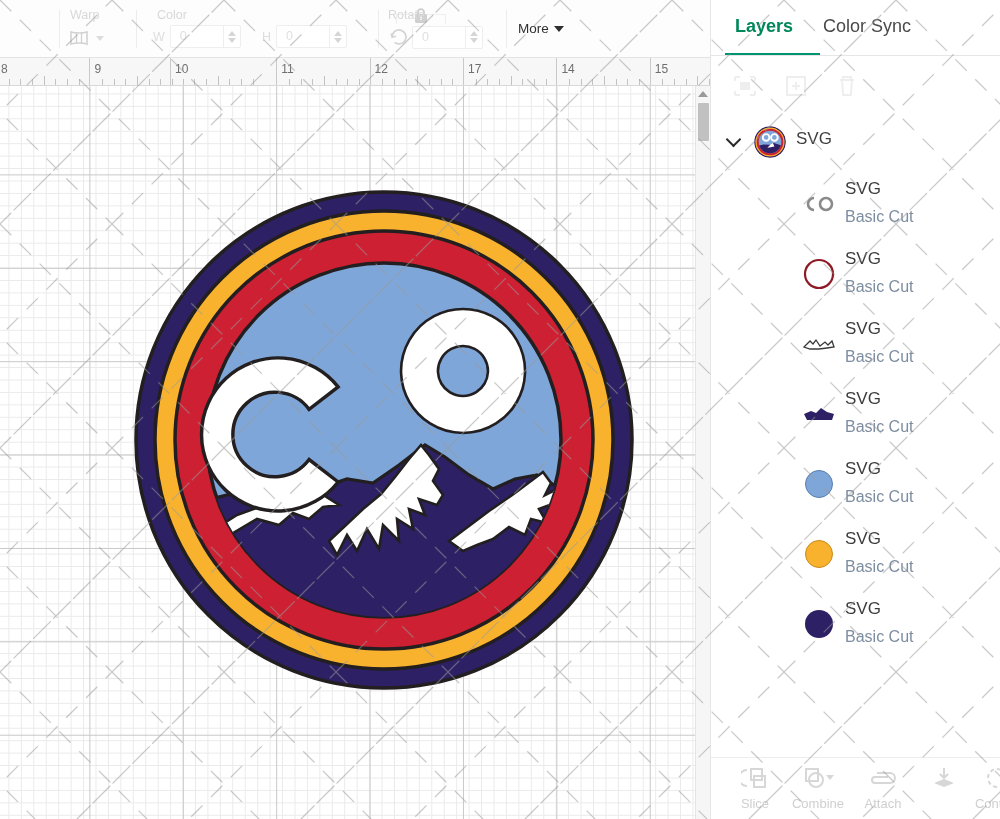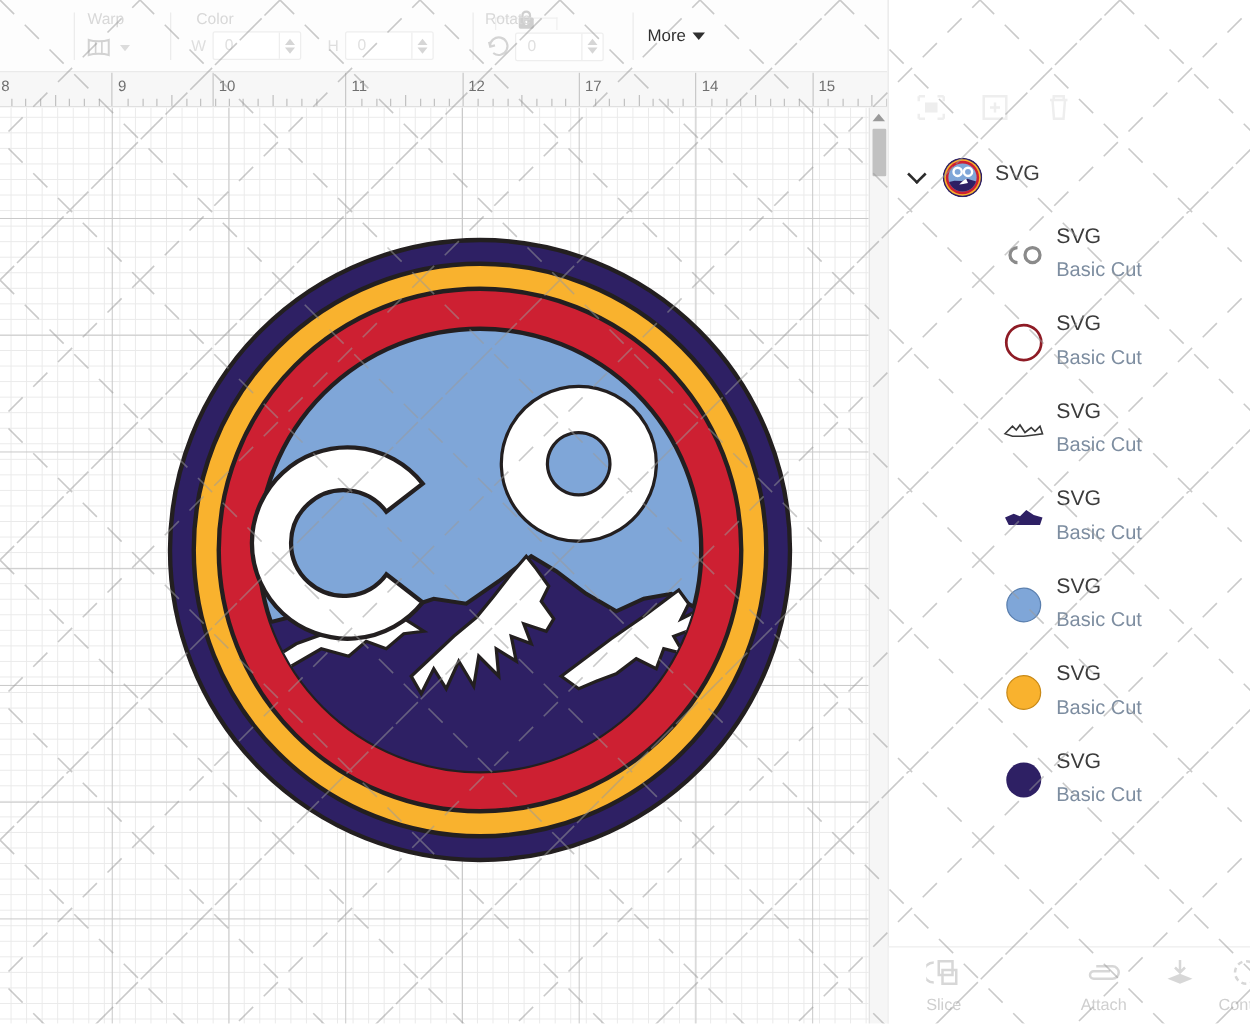--- a/index.html
+++ b/index.html
@@ -476,20 +476,26 @@
         <div id="vsUp">
             <div class="tri"></div>
           </div>
         <div id="vsThumb"></div>
       </div>
     </div>
   </div>
 
   <div id="panel">
 
+    <div id="panelTabs">
+      <div class="ptab active" style="left:24px;">Layers</div>
+      <div class="ptab idle" style="left:112px;">Color Sync</div>
+      <div id="tabUnderline"></div>
+      <div id="tabsRule"></div>
+    </div>
 
     <div id="panelActions">
       <div class="pa" style="left:17px;">
         <svg width="34" height="32" viewBox="0 0 34 32">
           <path d="M7 7h5M22 7h5M7 25h5M22 25h5M7 7v4M27 7v4M7 21v4M27 21v4" stroke="#eeeeee" stroke-width="2" fill="none"></path>
           <rect x="12" y="12" width="10" height="8" fill="#eeeeee"></rect>
         </svg>
       </div>
       <div class="pa" style="left:68px;">
         <svg width="34" height="32" viewBox="0 0 34 32">
@@ -600,20 +606,30 @@
         <div class="bico">
           <svg width="28" height="26" viewBox="0 0 28 26">
             <path d="M6 5a8 8 0 0 0 0 16" fill="none" stroke="#d7d7d7" stroke-width="2"></path>
             <rect x="10" y="4" width="11" height="11" fill="none" stroke="#d7d7d7" stroke-width="2"></rect>
             <rect x="13" y="11" width="11" height="11" fill="none" stroke="#d7d7d7" stroke-width="2"></rect>
           </svg>
         </div>
         <div class="blab">Slice</div>
       </div>
 
+      <div class="bt" style="left:72px;width:70px;">
+        <div class="bico">
+          <svg width="34" height="26" viewBox="0 0 34 26">
+            <rect x="5" y="4" width="12" height="12" fill="none" stroke="#d7d7d7" stroke-width="2"></rect>
+            <circle cx="15" cy="15" r="7" fill="none" stroke="#d7d7d7" stroke-width="2"></circle>
+            <path d="M25 10l4 5 4-5z" fill="#d7d7d7"></path>
+          </svg>
+        </div>
+        <div class="blab">Combine</div>
+      </div>
 
       <div class="bt" style="left:142px;width:60px;text-align:center;">
         <div class="bico">
           <svg width="30" height="26" viewBox="0 0 30 26">
             <path d="M9 8h13a5 5 0 0 1 0 10H7a3 3 0 0 1 0-6h13" fill="none" stroke="#d7d7d7" stroke-width="2"></path>
           </svg>
         </div>
         <div class="blab">Attach</div>
       </div>
 

